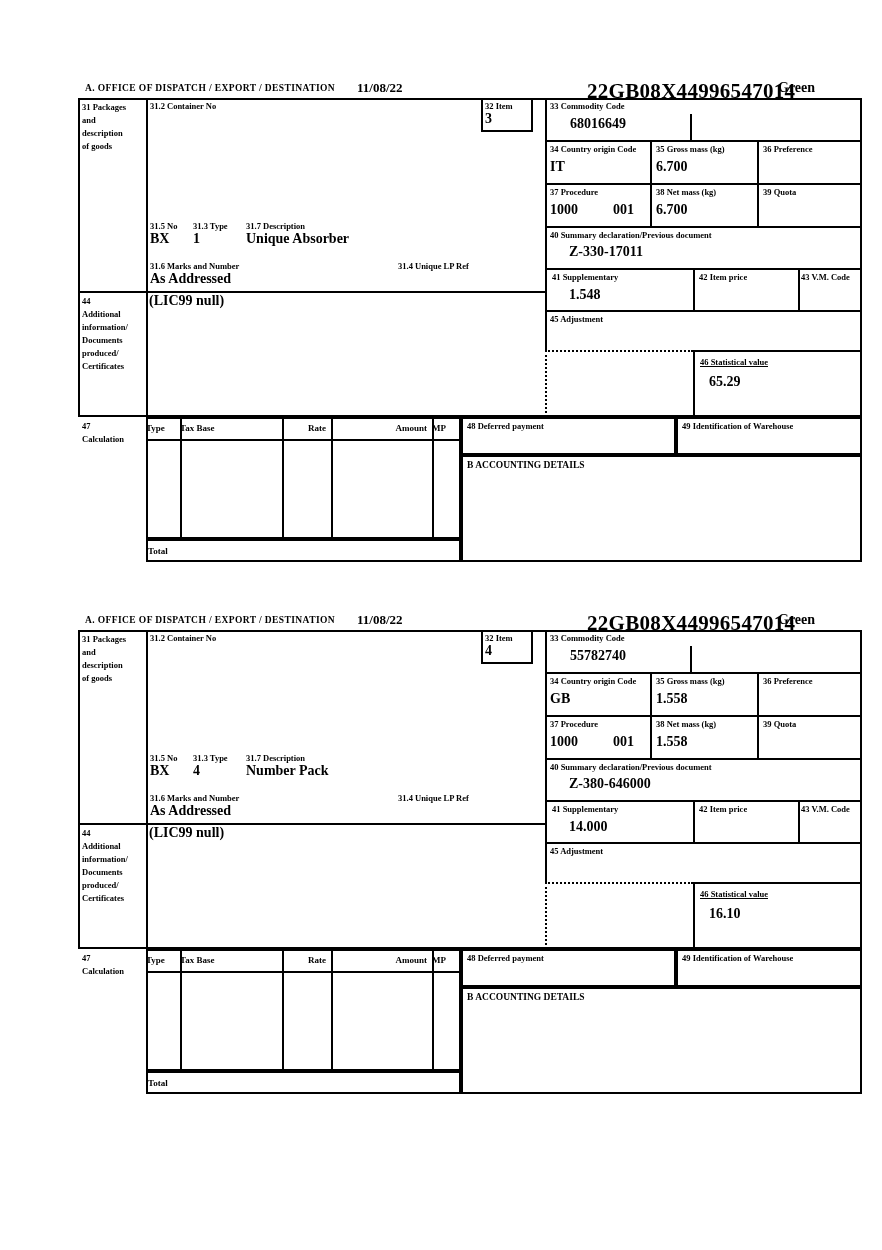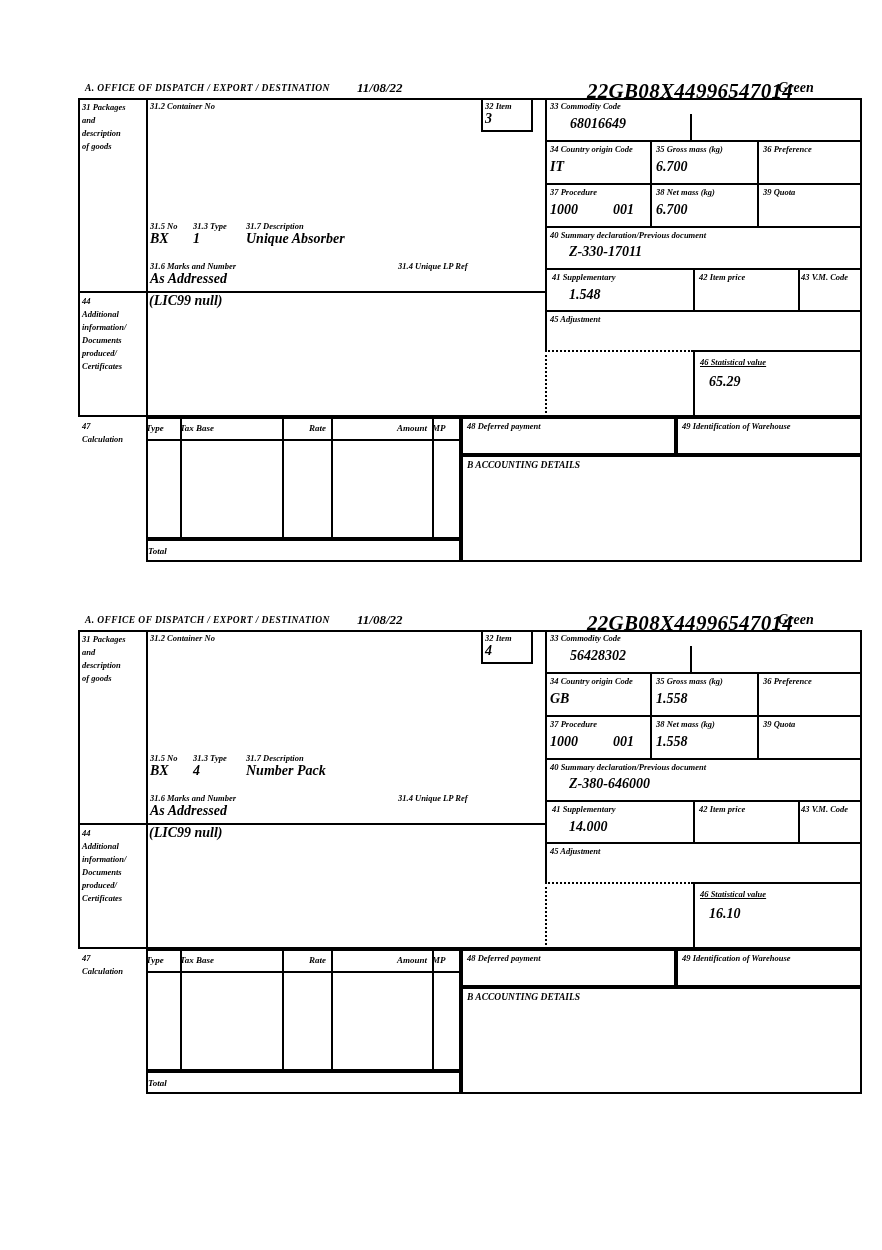--- a/index.html
+++ b/index.html
@@ -1,18 +1,18 @@
 <!DOCTYPE html>
 <html><head>
 <meta charset="utf-8">
 <style>
   html,body{margin:0;padding:0;background:#fff;}
   body{width:882px;height:1250px;position:relative;color:#000;
        font-family:"Liberation Serif","DejaVu Serif",serif;}
-  .form{position:absolute;left:78px;width:644px;height:482px;font-style:italic;}
+  .form{position:absolute;left:78px;width:644px;height:482px;}
   .abs{position:absolute;}
   .lbl{font-size:8.5px;font-weight:bold;line-height:10px;white-space:nowrap;}
   .lblock div{font-size:8.5px;font-weight:bold;line-height:13px;white-space:nowrap;}
   .val{font-size:14px;font-weight:bold;white-space:nowrap;line-height:14px;}
   .box{border:2px solid #000;box-sizing:border-box;}
   .hl{border-top:2px solid #000;height:0;}
   .vl{border-left:2px solid #000;width:0;}
   .hd{border-top:2px dotted #000;height:0;}
   .vd{border-left:2px dotted #000;width:0;}
   .hdr-office{font-size:9.5px;font-weight:bold;letter-spacing:.4px;white-space:nowrap;}
@@ -179,21 +179,21 @@
       <div>of goods</div>
     </div>
 
     <div class="abs lbl" style="left:72px;top:21px">31.2 Container No</div>
     <div class="abs box" style="left:403px;top:18px;width:52px;height:34px">
       <div class="lbl" style="padding:1px 0 0 2px">32 Item</div>
       <div class="val" style="padding:1px 0 0 2px">4</div>
     </div>
 
     <div class="abs lbl" style="left:472px;top:21px">33 Commodity Code</div>
-    <div class="abs val" style="left:492px;top:37px">56428302</div>
+    <div class="abs val" style="left:492px;top:37px">55782740</div>
 
     <div class="abs lbl" style="left:472px;top:64px">34 Country origin Code</div>
     <div class="abs val" style="left:472px;top:80px">GB</div>
     <div class="abs lbl" style="left:578px;top:64px">35 Gross mass (kg)</div>
     <div class="abs val" style="left:578px;top:80px">1.558</div>
     <div class="abs lbl" style="left:685px;top:64px">36 Preference</div>
 
     <div class="abs lbl" style="left:472px;top:107px">37 Procedure</div>
     <div class="abs val" style="left:472px;top:123px">1000</div>
     <div class="abs val" style="left:535px;top:123px">001</div>

